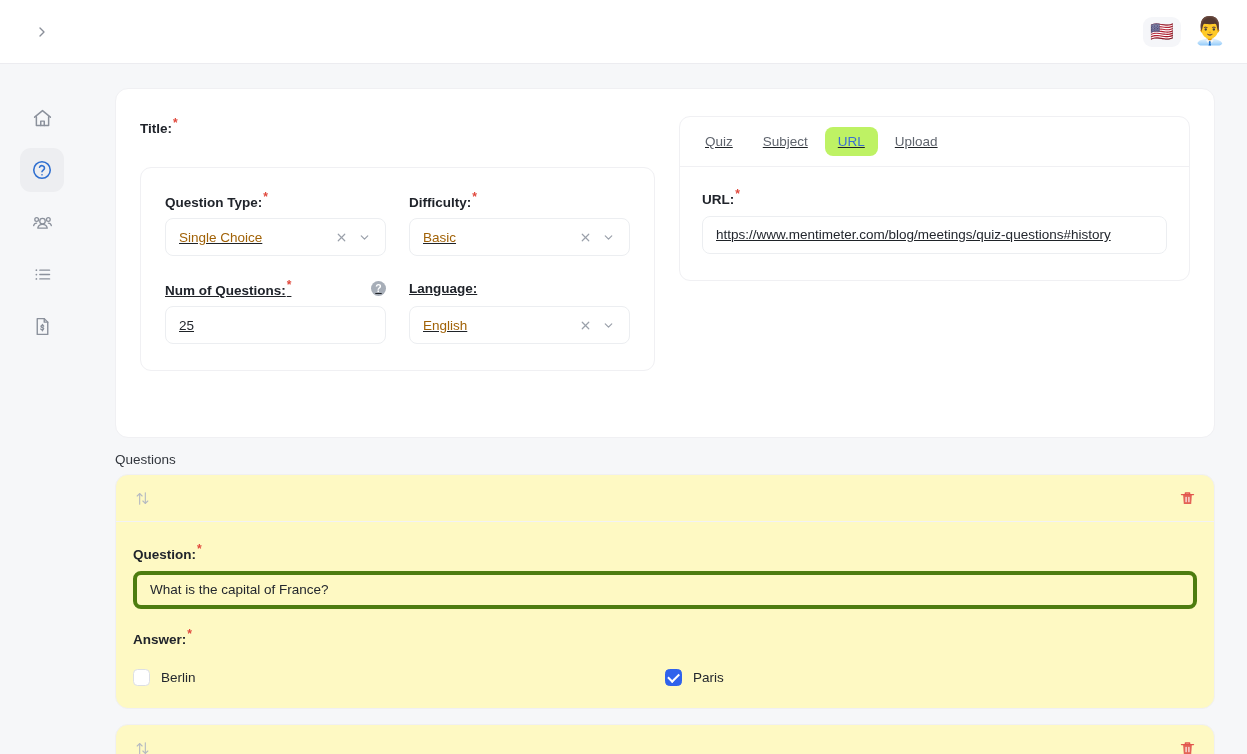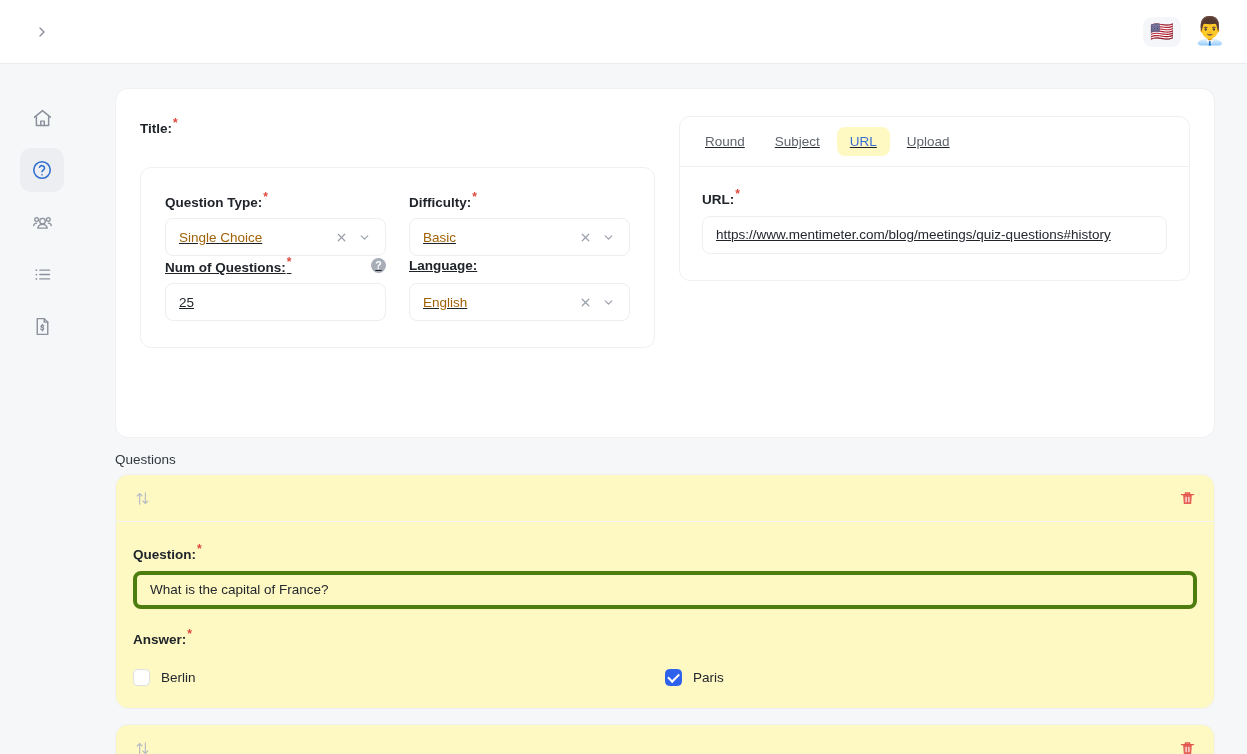--- a/index.html
+++ b/index.html
@@ -150,21 +150,21 @@
     display: flex; align-items: center; gap: 4px;
     padding: 10px 12px;
     border-bottom: 1px solid #f0f0f3;
   }
   .tab {
     padding: 7px 13px;
     border-radius: 8px;
     font-size: 13.5px; color: #60656e;
     cursor: pointer;
   }
-  .tab.active { background: #fef9c3; color: #3a6fd2; }
+  .tab.active { background: #bef264; color: #3a6fd2; }
   .tab-body { padding: 20px 22px 26px 22px; }
 
   
   .q-section-title {
     position: absolute; left: 31px; top: 388px;
     font-size: 13.5px; color: #32363d;
   }
   .q-card {
     position: absolute; left: 31px;
     width: 1100px;
@@ -316,21 +316,21 @@
               </span>
               <span class="sel-ico">
                 <svg width="13" height="13" viewBox="0 0 24 24" fill="none" stroke="currentColor" stroke-width="2.2" stroke-linecap="round" stroke-linejoin="round">
                   <polyline points="6 9 12 15 18 9"></polyline>
                 </svg>
               </span>
             </div>
           </div>
         </div>
 
-        <div class="row2" style="">
+        <div class="row2" style="margin-top:23px;">
           <div class="cell">
             <div class="label-row">
               <label class="field-label" style="margin-bottom:0;">
                 <span>Num of Questions:</span><span class="req">*</span>
               </label>
               <span class="help-dot">?</span>
             </div>
             <div class="input">
               <span>25</span>
             </div>
@@ -355,21 +355,21 @@
               </span>
             </div>
           </div>
         </div>
       </div>
     </div>
 
     <div class="col-right">
       <div class="tabs-card">
         <div class="tabs">
-          <div class="tab">Round</div>
+          <div class="tab">Quiz</div>
           <div class="tab">Subject</div>
           <div class="tab active">URL</div>
           <div class="tab">Upload</div>
         </div>
         <div class="tab-body">
           <label class="field-label">
             <span>URL:</span><span class="req">*</span>
           </label>
           <div class="input">
             <span>https://www.mentimeter.com/blog/meetings/quiz-questions#history</span>

